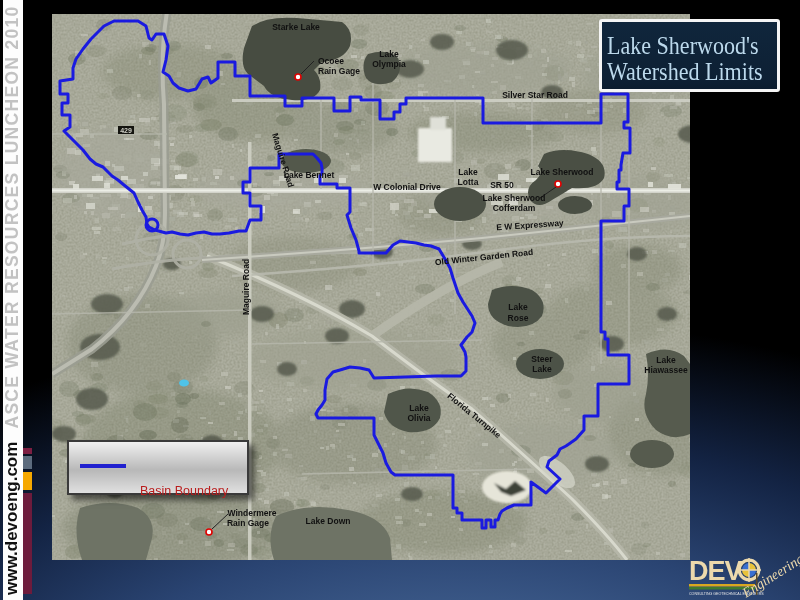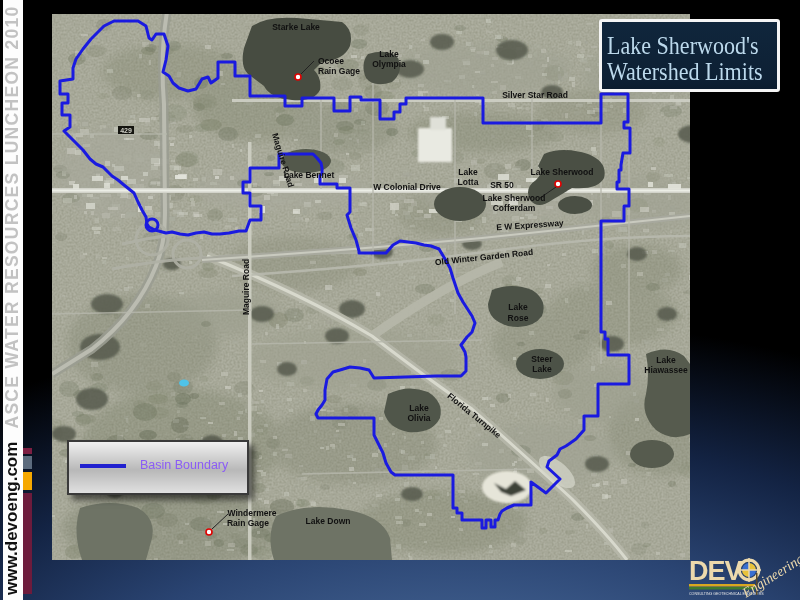--- a/index.html
+++ b/index.html
@@ -1560,21 +1560,21 @@
 </g>
 </svg>
 </div>
 
 <div class="abs" style="left:67px;top:440px;width:178px;height:51px;
   background:linear-gradient(180deg,#f0f0f0 0%,#b8b8b8 55%,#e0e0e0 100%);
   border:2px solid #3a3a3a;box-shadow:5px 5px 6px rgba(0,0,0,0.55);"></div>
 
 <div class="abs" style="left:80px;top:464px;width:46px;height:4px;background:#2020cf;"></div>
 
-<div class="abs" style="left:140px;top:458px;width:110px;color:#8b5cf6;font-size:12.5px;">Basin Boundary</div>
+<div class="abs" style="left:140px;top:484px;width:110px;color:#b91c1c;font-size:12.5px;">Basin Boundary</div>
 
 <div class="abs" style="left:599px;top:19px;width:181px;height:73px;box-sizing:border-box;
   background:linear-gradient(180deg,#10263c 0%,#0d2034 85%,#0b1c2e 100%);
   border:3px solid #f5f5f5;border-radius:3px;"></div>
 
 <div class="abs" style="left:607px;top:33px;width:190px;color:#bcd9ec;
   font-family:'Liberation Serif',serif;font-size:24.5px;line-height:26px;
   transform:scaleX(0.9);transform-origin:0 0;">Lake Sherwood's<br>Watershed Limits</div>
 
 <div class="abs" style="left:688px;top:553px;width:112px;height:47px;">

